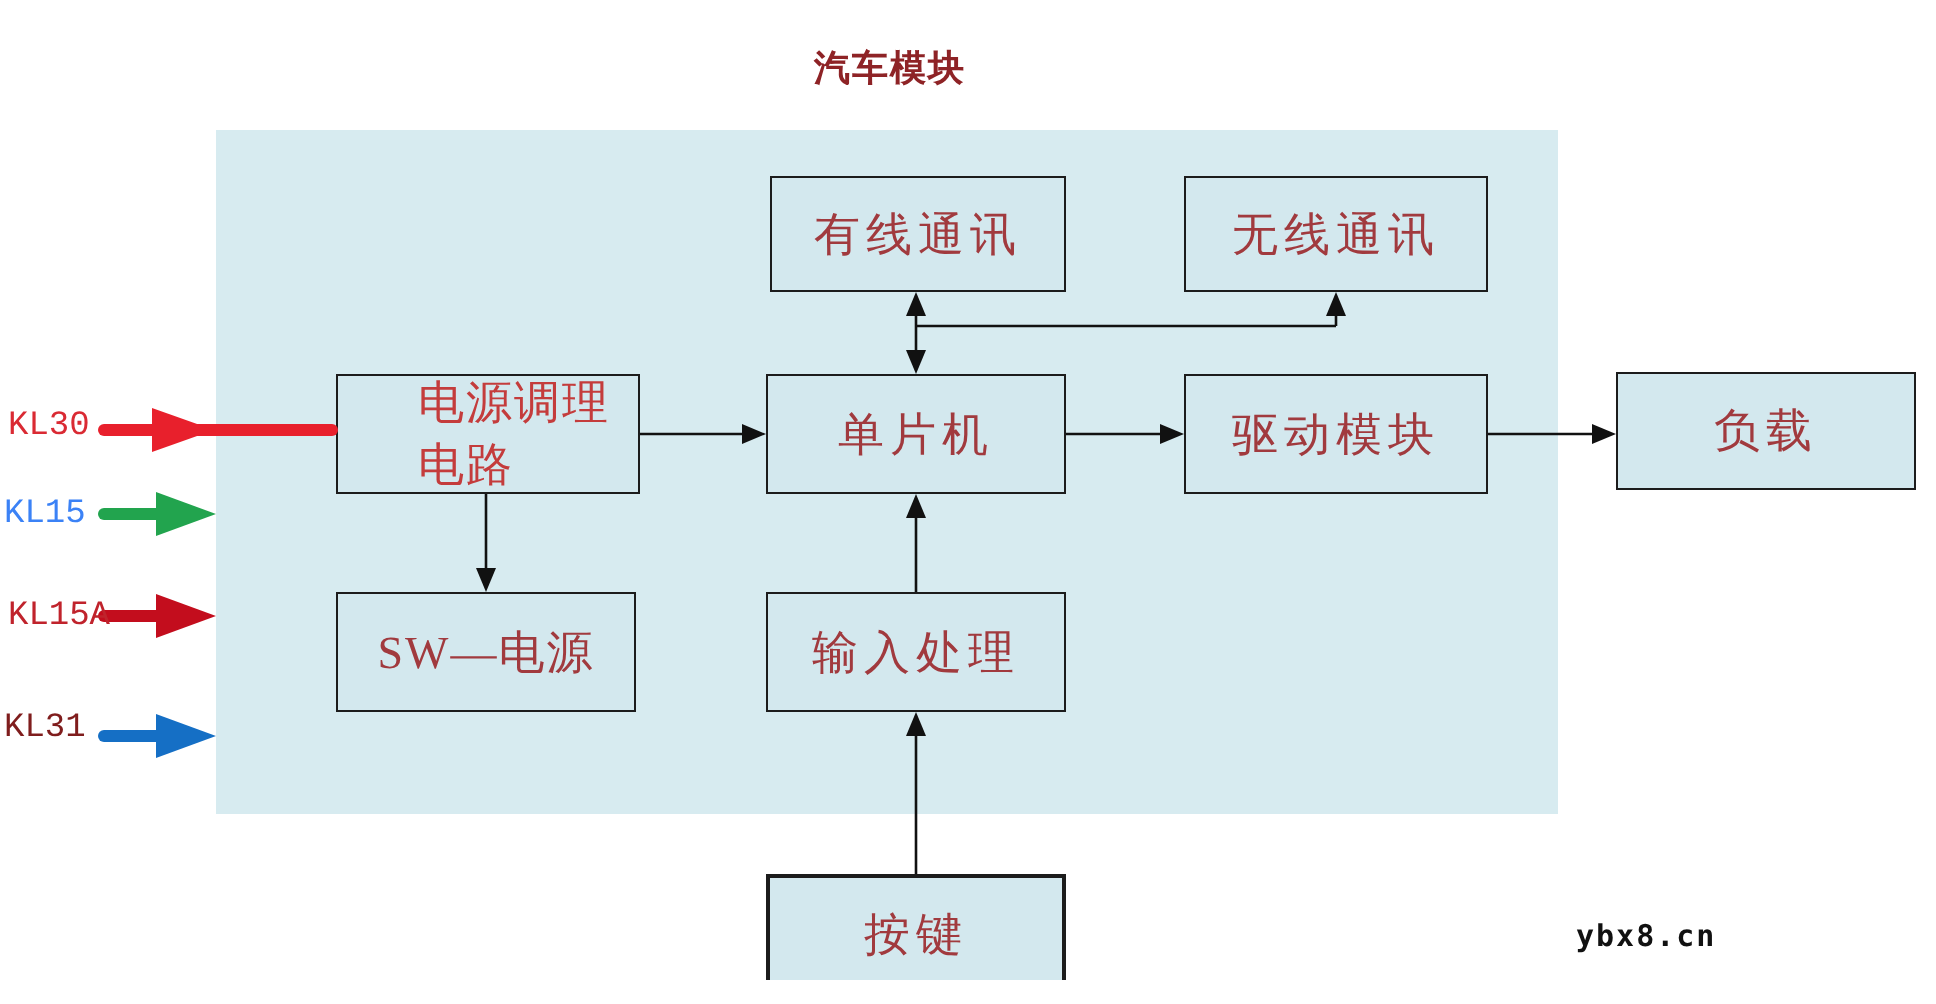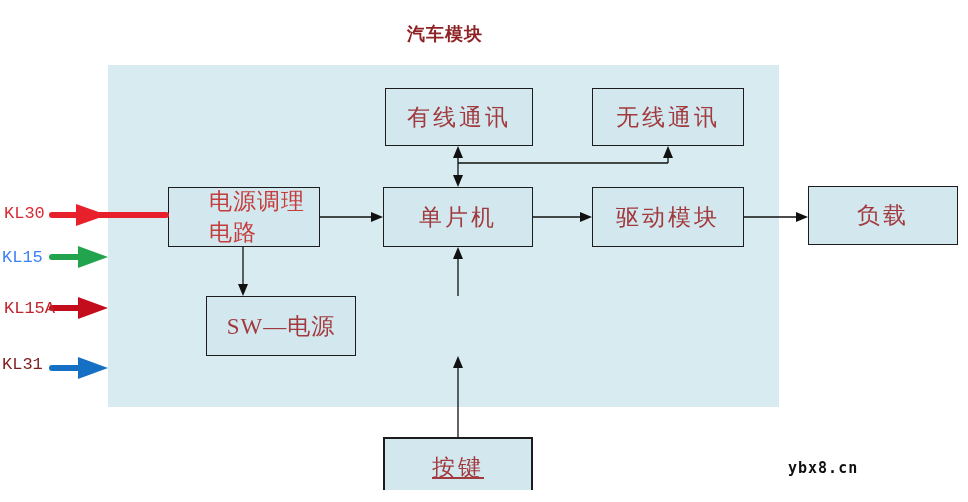--- a/index.html
+++ b/index.html
@@ -31,23 +31,23 @@
     font-size:23px;letter-spacing:3px;
     color:#a13a3e;
     box-sizing:border-box;
   }
   .box-wired      {left:385px;top:88px; width:148px;height:58px;}
   .box-wireless   {left:592px;top:88px; width:152px;height:58px;}
   .box-powercond  {left:168px;top:187px;width:152px;height:60px;color:#c43c3c;letter-spacing:1px;padding-left:40px;}
   .box-mcu        {left:383px;top:187px;width:150px;height:60px;}
   .box-driver     {left:592px;top:187px;width:152px;height:60px;}
   .box-load       {left:808px;top:186px;width:150px;height:59px;}
-  .box-swpower    {left:168px;top:296px;width:150px;height:60px;letter-spacing:1px;margin-left:38px;}
+  .box-swpower    {left:168px;top:296px;width:150px;height:60px;letter-spacing:1px;}
   .box-inputproc  {left:383px;top:296px;width:150px;height:60px;}
-  .box-key        {left:383px;top:437px;width:150px;height:60px;border-width:2px;text-decoration:underline;}
+  .box-key        {left:383px;top:437px;width:150px;height:60px;border-width:2px;}
   .connector-layer{
     position:absolute;left:0;top:0;width:968px;height:502px;
     pointer-events:none;
   }
   .kl-label{
     position:absolute;
     font-family:"Liberation Mono","DejaVu Sans Mono",monospace;
     font-size:17px;
   }
   .kl30-label {left:4px;top:204px;color:#da2a33;}
@@ -84,20 +84,23 @@
     <span>单片机</span>
   </div>
   <div class="box box-driver">
     <span>驱动模块</span>
   </div>
   <div class="box box-load">
     <span>负载</span>
   </div>
   <div class="box box-swpower">
     <span>SW—电源</span>
+  </div>
+  <div class="box box-inputproc">
+    <span>输入处理</span>
   </div>
   <div class="box box-key">
     <span>按键</span>
   </div>
 
   <svg class="connector-layer" viewBox="0 0 968 502" xmlns="http://www.w3.org/2000/svg">
 
     <g stroke="#111" fill="#111">
       <line x1="320" y1="217" x2="372" y2="217" stroke-width="1.3"></line>
       <polygon points="383,217 371,212 371,222" stroke="none"></polygon>

